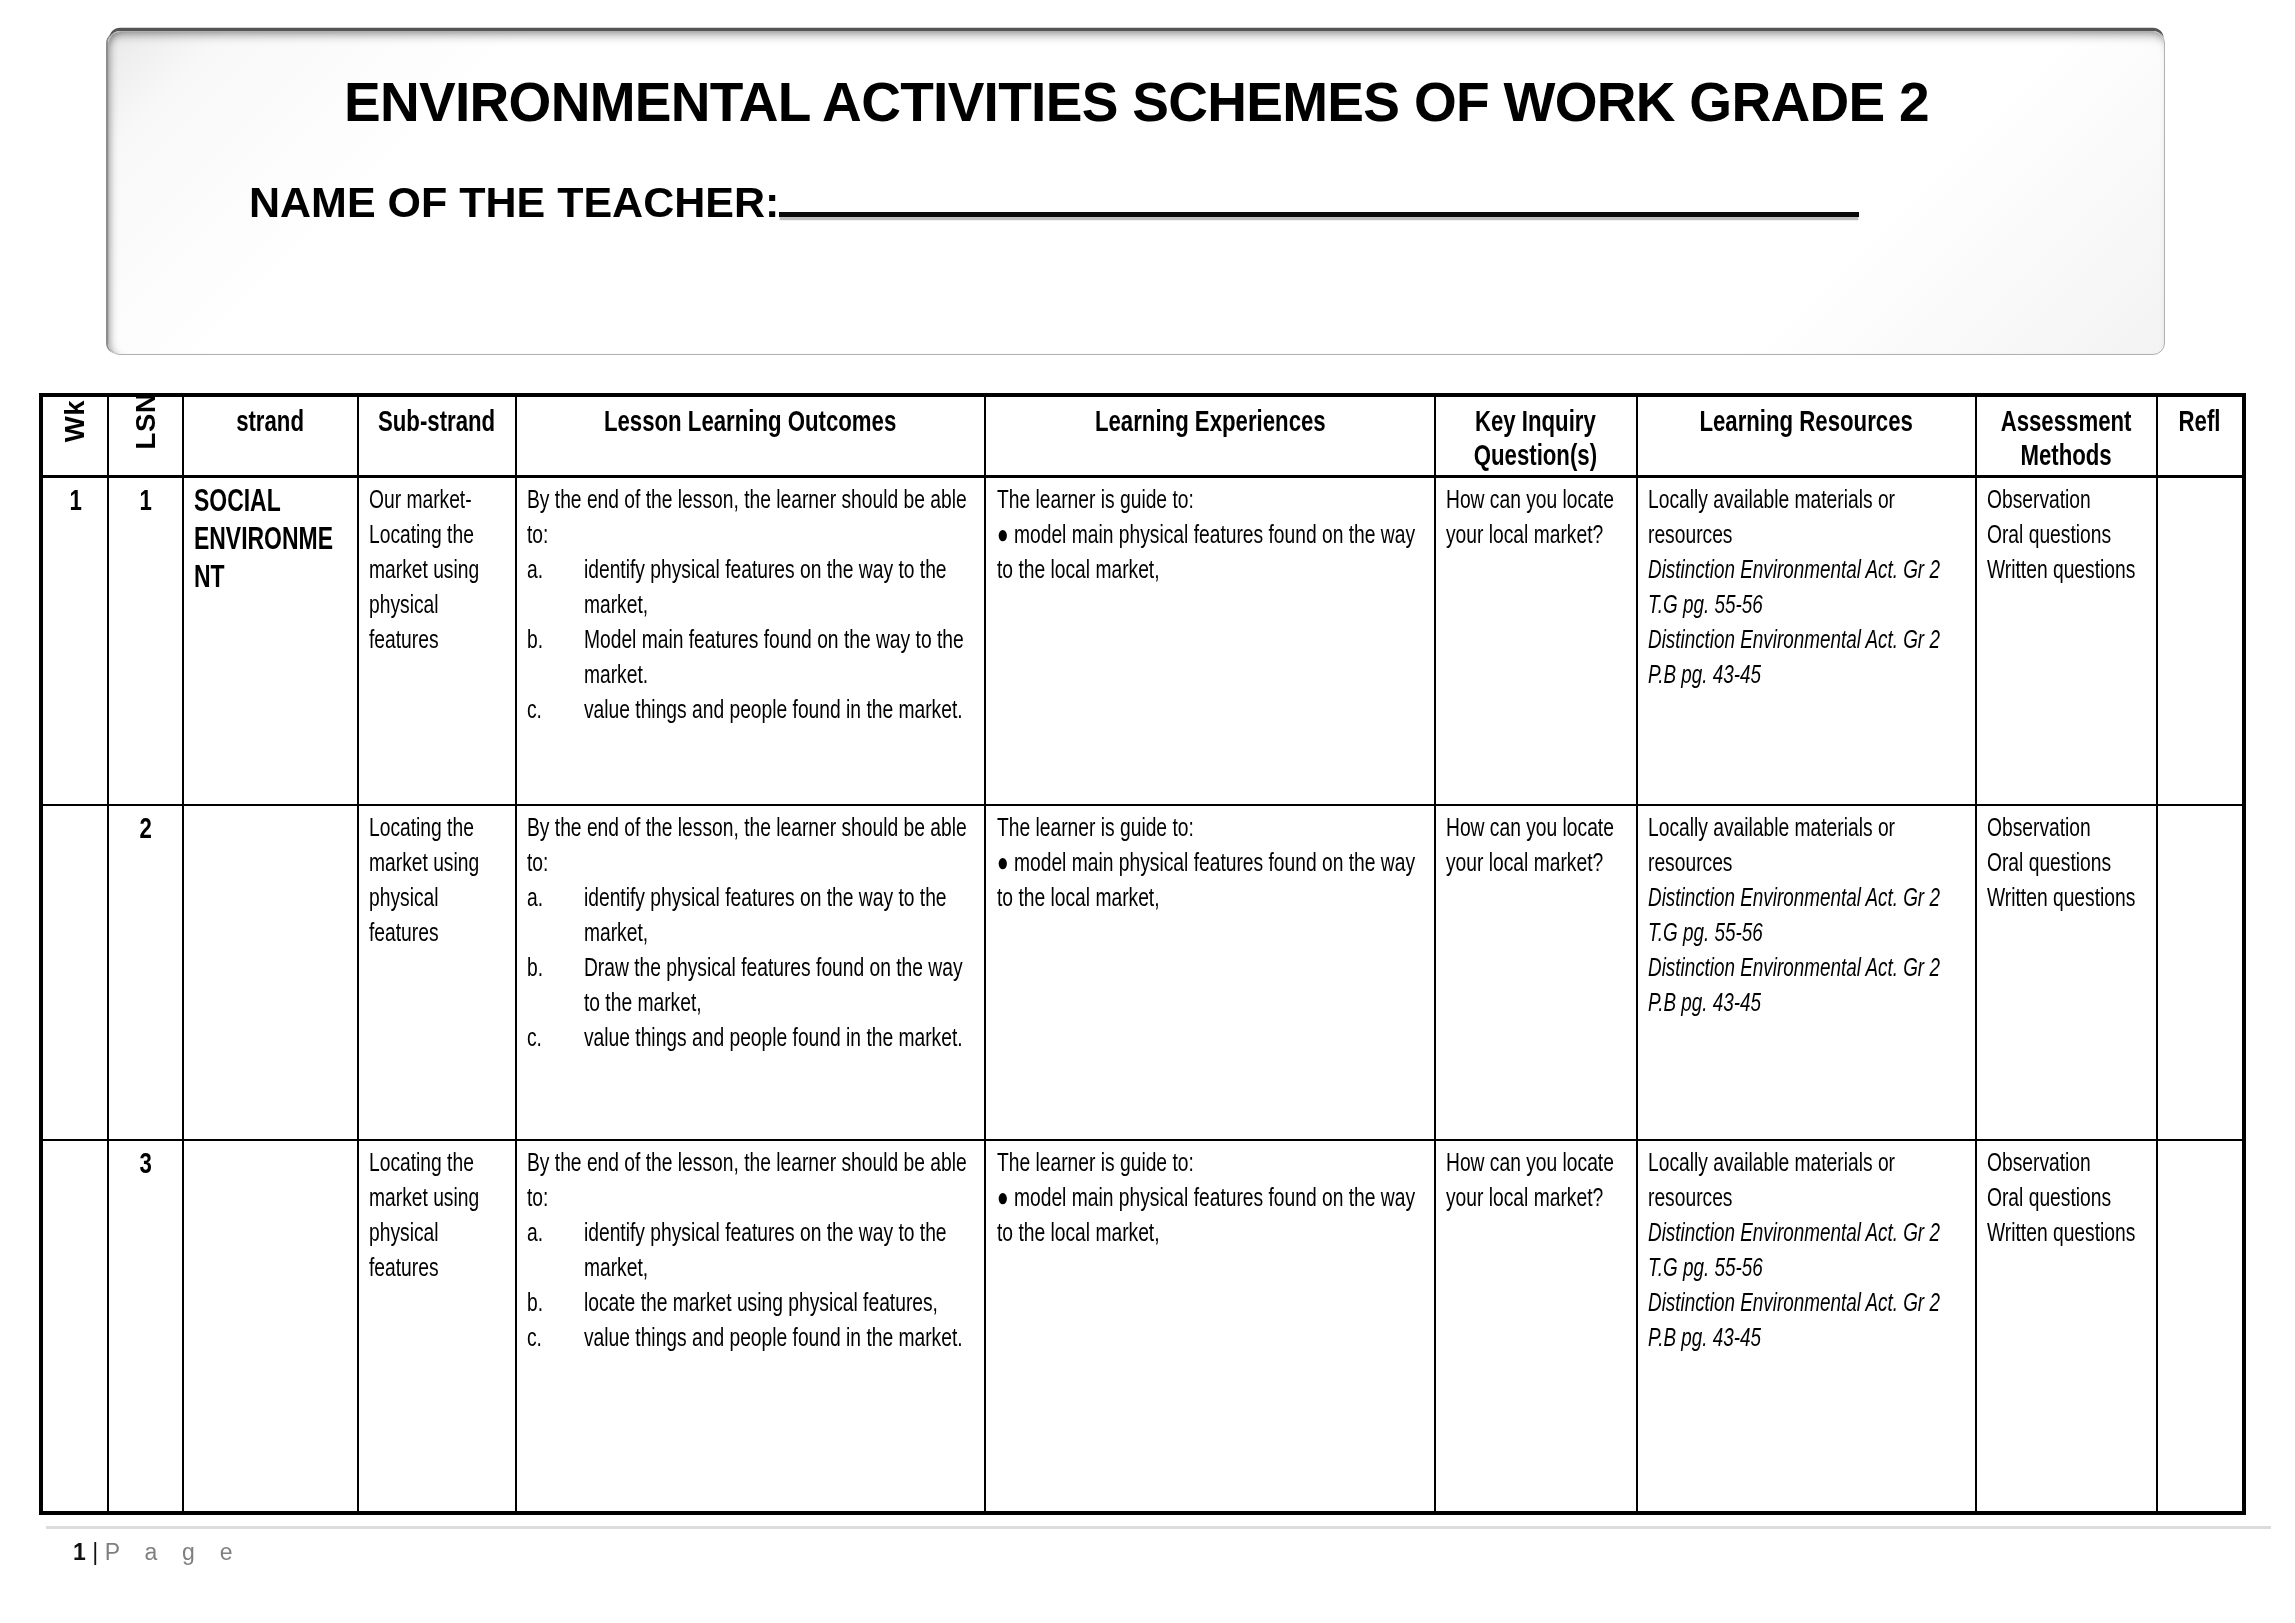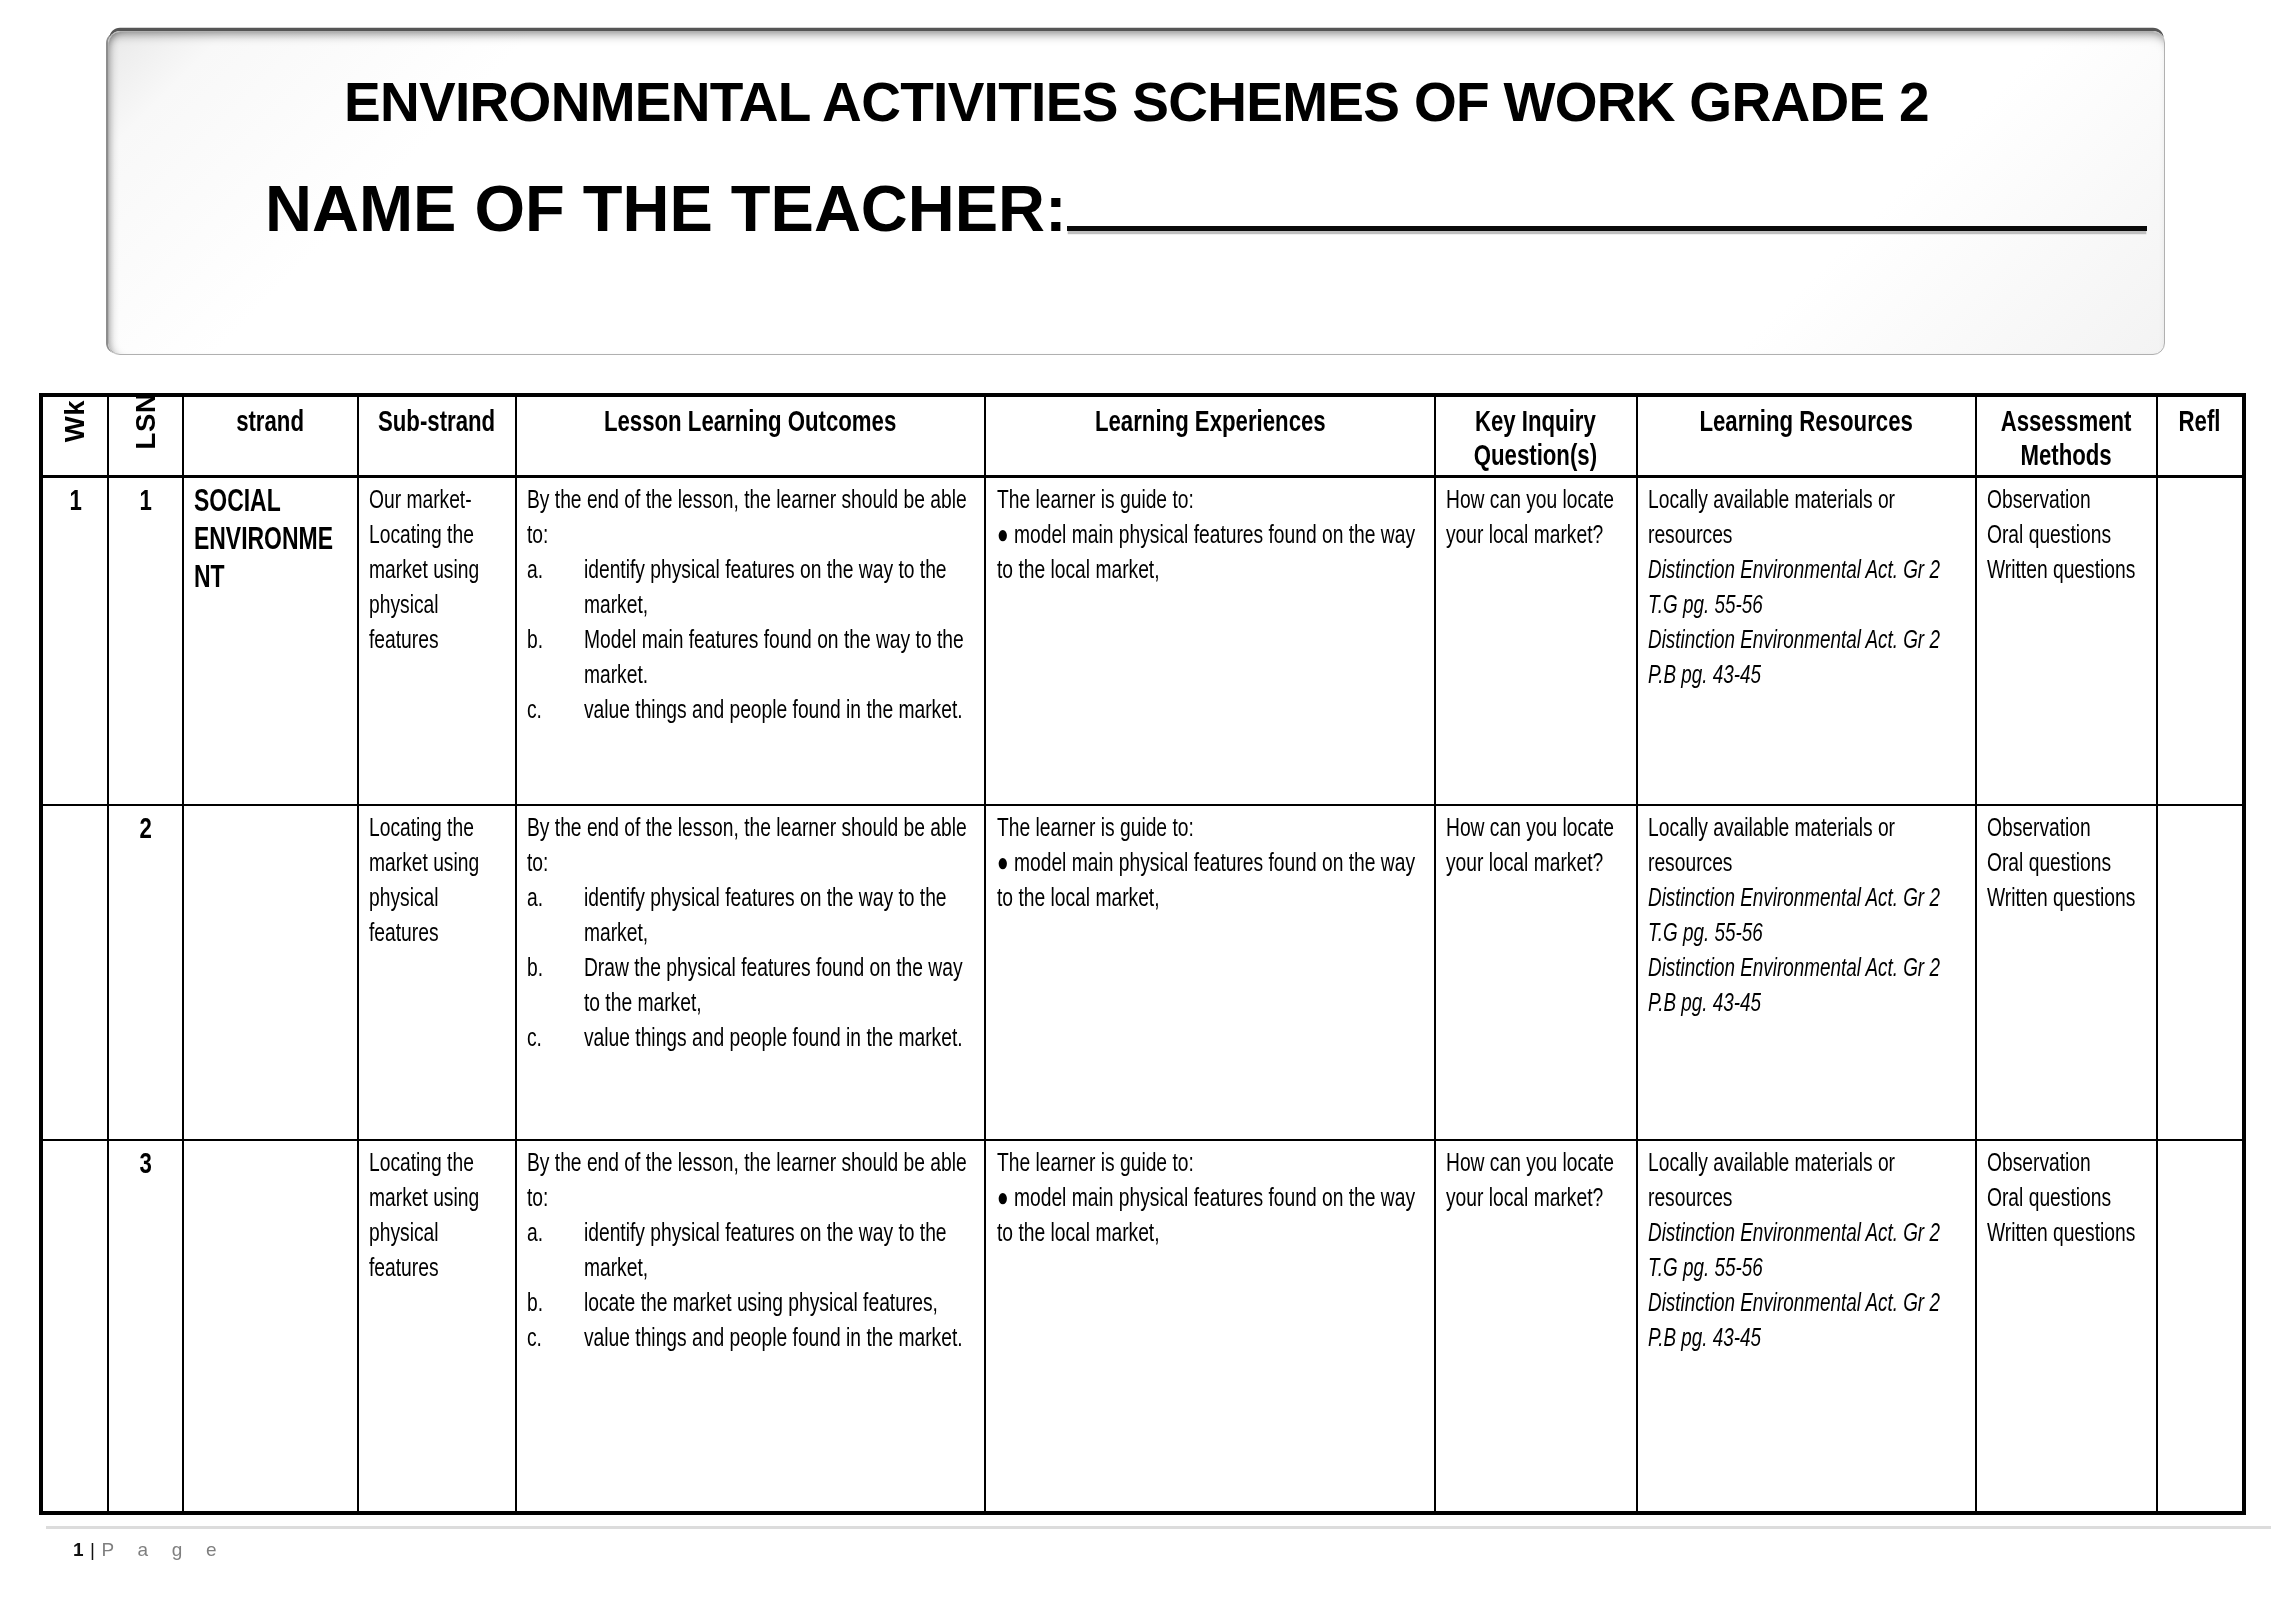--- a/index.html
+++ b/index.html
@@ -21,21 +21,21 @@
       -3.3px 0 0 -1.3px #8d8d8d,
       inset 0 9.2px 10.5px -7.9px rgba(0,0,0,.5),
       inset 7.9px 0 9.2px -7.9px rgba(0,0,0,.4);
   }
   .doc-title {
     position:absolute; left:0; right:0; top:38px;
     text-align:center;
     font-size:55px; font-weight:900; letter-spacing:-0.7px;
     white-space:nowrap;
   }
-  .hline { position:absolute; left:156px; white-space:nowrap; font-size:65px; font-weight:900; }
+  .hline { position:absolute; left:140px; white-space:nowrap; font-size:43px; font-weight:900; }
   .hline-teacher { top:139px; }
   .hline-school  { top:222px; }
   .blank {
     display:inline-block; height:41px;
     border-bottom:5.9px solid #0a0a0a;
     box-shadow:0 3.9px 0 -0.7px #bfbfbf;
   }
   .blank-teacher { width:1080px; }
   .blank-school  { width:877px; }
   .blank-year    { width:196px; }
@@ -76,21 +76,21 @@
 
   .num { font-weight:700; font-size:30px; text-align:center; }
   .strand-txt { font-weight:700; font-size:31px; line-height:38px; overflow-wrap:anywhere; }
   .m0 { margin:0; }
   .oc { display:grid; grid-template-columns:77px 1fr; margin:0; }
   .it { font-style:italic; font-size:25.5px; }
   .ass-line { margin:0; }
 
   
   .footer-rule { position:absolute; left:46px; top:1526px; width:2225px; height:3.3px; background:#dcdcdc; }
-  .footer-text { position:absolute; left:73px; top:1539px; font-size:19px; }
+  .footer-text { position:absolute; left:73px; top:1539px; font-size:23px; }
   .pg-num  { font-weight:700; color:#111; }
   .pg-pipe { color:#111; font-weight:400; padding:0 6.5px; }
   .pg-word { color:#7f7f7f; letter-spacing:9.2px; }
 </style>
 </head>
 <body>
 
 <div class="header-box">
   <div class="doc-title">ENVIRONMENTAL ACTIVITIES SCHEMES OF WORK GRADE 2</div>
 

